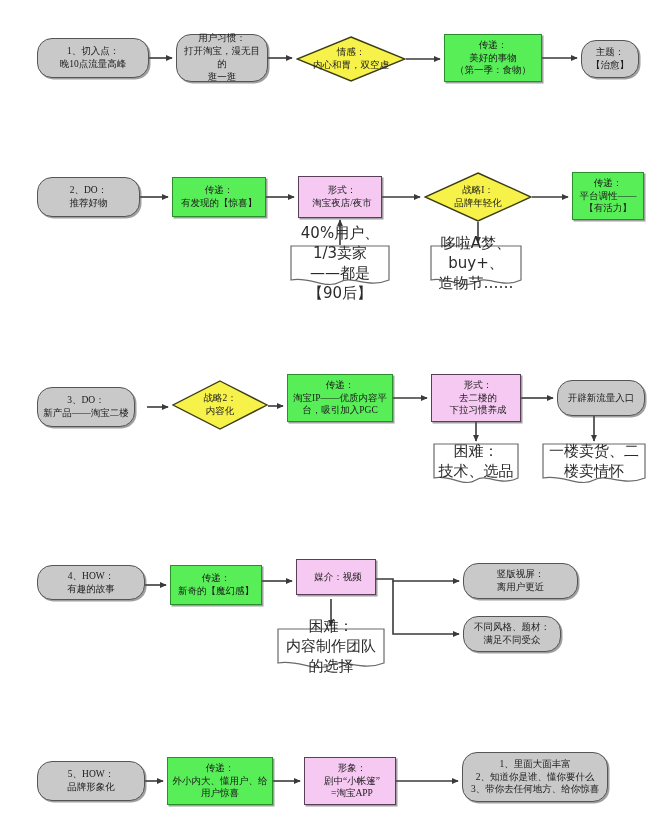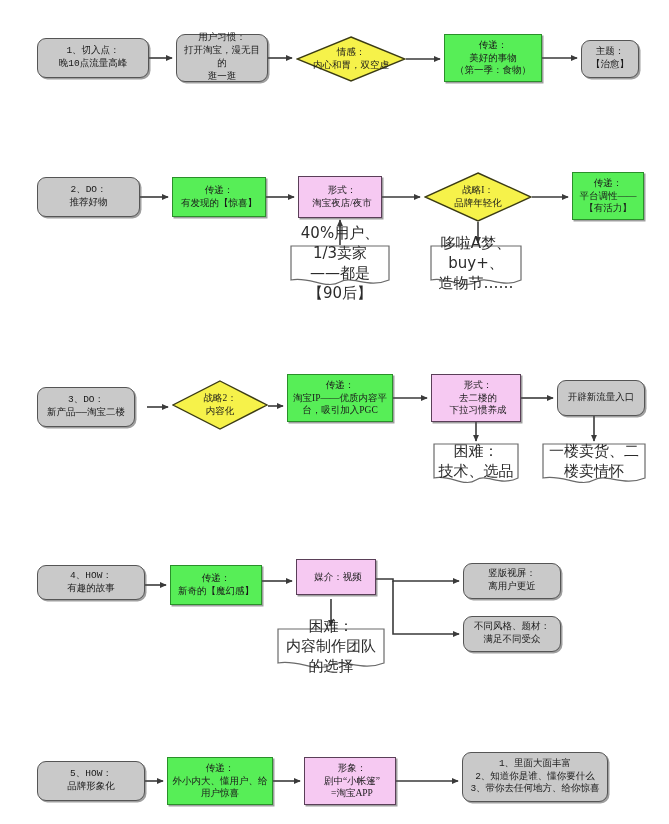--- a/index.html
+++ b/index.html
@@ -17,23 +17,22 @@
     line-height:1.35;
     color:#1a1a1a;
     white-space:pre-line;
     padding:2px 3px;
     z-index:3;
   }
   
   .shape-rounded{
     background:#c9c9c9;
     border:1.4px solid #555555;
-    border-radius:9px;
+    border-radius:15px;
     box-shadow:1.5px 1.5px 0 rgba(80,80,80,.55);
-    font-family:Liberation Mono, monospace;
   }
   .shape-rect-green{
     background:#57ee57;
     border:1.4px solid #2a8f2a;
     box-shadow:1.5px 1.5px 0 rgba(80,80,80,.55);
   }
   .shape-rect-pink{
     background:#f6c9f2;
     border:1.4px solid #5a3f58;
     box-shadow:1.5px 1.5px 0 rgba(80,80,80,.55);
@@ -144,21 +143,21 @@
         </svg><div class="label" style="margin-bottom: 6px;">困难：
 技术、选品</div></div>
       <div class="node shape-note" style="left: 542px; top: 443px; width: 104px; height: 42px;"><svg class="note-svg" viewBox="0 0 104 42" preserveAspectRatio="none">
           <path d="M1,1 L103,1 L103,35 C81.12,44 64.48,30 52,37 C37.44,45 20.8,31 1,35 Z" fill="#ffffff" stroke="#6a6a6a" stroke-width="1.2"></path>
         </svg><div class="label" style="margin-bottom: 6px;">一楼卖货、二楼卖情怀</div></div>
       <div class="node shape-rounded" style="left: 37px; top: 565px; width: 108px; height: 35px;"><div class="label">4、HOW：
 有趣的故事</div></div>
       <div class="node shape-rect-green" style="left: 170px; top: 565px; width: 92px; height: 40px;"><div class="label">传递：
 新奇的【魔幻感】</div></div>
       <div class="node shape-rect-pink" style="left: 296px; top: 559px; width: 80px; height: 36px;"><div class="label">媒介：视频</div></div>
-      <div class="node shape-rounded" style="left: 463px; top: 563px; width: 98px; height: 36px;"><div class="label">竖版视屏：
+      <div class="node shape-rounded" style="left: 463px; top: 563px; width: 115px; height: 36px;"><div class="label">竖版视屏：
 离用户更近</div></div>
       <div class="node shape-rounded" style="left: 463px; top: 616px; width: 98px; height: 36px;"><div class="label">不同风格、题材：
 满足不同受众</div></div>
       <div class="node shape-note" style="left: 277px; top: 628px; width: 108px; height: 42px;"><svg class="note-svg" viewBox="0 0 108 42" preserveAspectRatio="none">
           <path d="M1,1 L107,1 L107,35 C84.24000000000001,44 66.96,30 54,37 C38.879999999999995,45 21.6,31 1,35 Z" fill="#ffffff" stroke="#6a6a6a" stroke-width="1.2"></path>
         </svg><div class="label" style="margin-bottom: 6px;">困难：
 内容制作团队的选择</div></div>
       <div class="node shape-rounded" style="left: 37px; top: 761px; width: 108px; height: 40px;"><div class="label">5、HOW：
 品牌形象化</div></div>
       <div class="node shape-rect-green" style="left: 167px; top: 757px; width: 106px; height: 48px;"><div class="label">传递：

